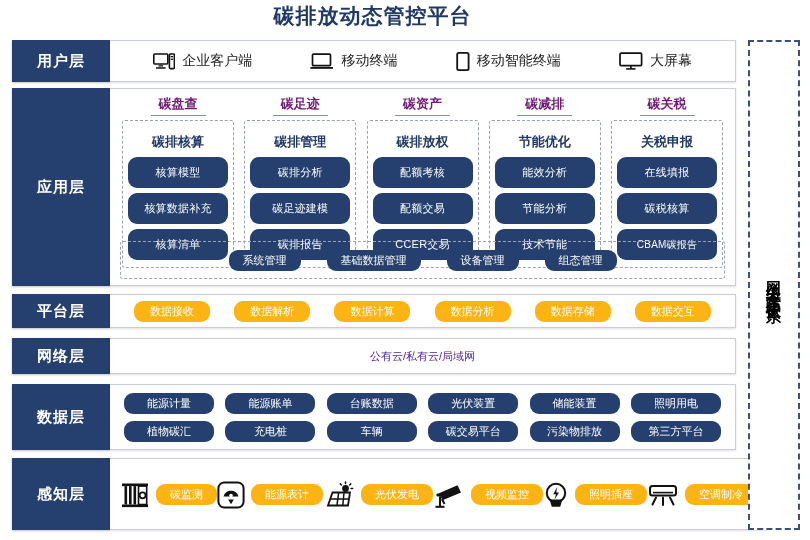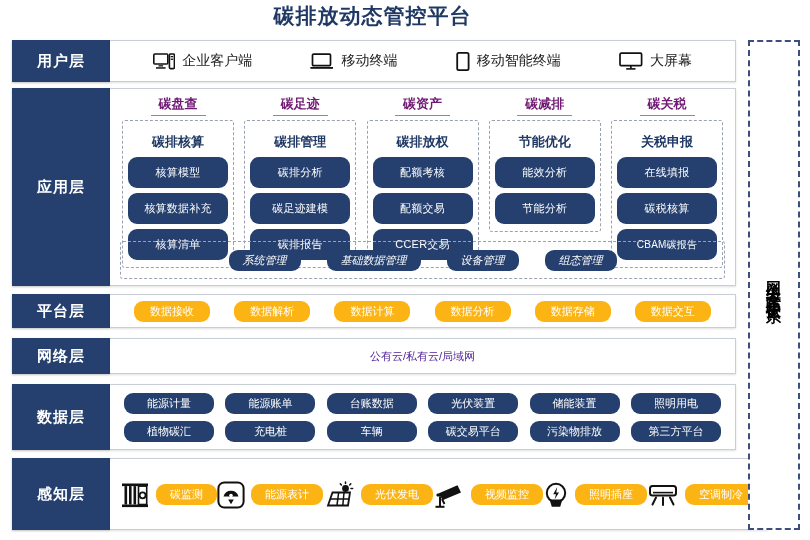--- a/index.html
+++ b/index.html
@@ -70,21 +70,21 @@
   }
   .pill.small{font-size:10px;}
   .mgmt-box{
     position:absolute;left:10px;right:10px;bottom:6px;
     border:1px dashed #9aa2b1;border-radius:3px;
     height:36px;
     display:flex;align-items:center;justify-content:center;gap:26px;
   }
   .mgmt-pill{
     background:#25406e;color:#fff;border-radius:9px;
-    font-size:11px;padding:3px 14px;white-space:nowrap;font-style:italic;
+    font-size:11px;padding:3px 14px;white-space:nowrap;
   }
 
   
   #platform-layer{top:294px;width:724px;height:34px;}
   .plat-items{display:flex;align-items:center;height:100%;justify-content:space-around;padding:0 12px;box-sizing:border-box;}
   .ypill{
     background:#fcb414;color:#fff;border-radius:9px;
     font-size:11px;padding:3px 16px;white-space:nowrap;
   }
 
@@ -225,20 +225,21 @@
             <div class="pill">CCER交易</div>
           </div>
         </div>
 
         <div class="app-col">
           <div class="col-title">碳减排</div>
           <div class="col-box">
             <div class="col-sub">节能优化</div>
             <div class="pill">能效分析</div>
             <div class="pill">节能分析</div>
+            <div class="pill">技术节能</div>
           </div>
         </div>
 
         <div class="app-col">
           <div class="col-title">碳关税</div>
           <div class="col-box">
             <div class="col-sub">关税申报</div>
             <div class="pill">在线填报</div>
             <div class="pill">碳税核算</div>
             <div class="pill small">CBAM碳报告</div>

